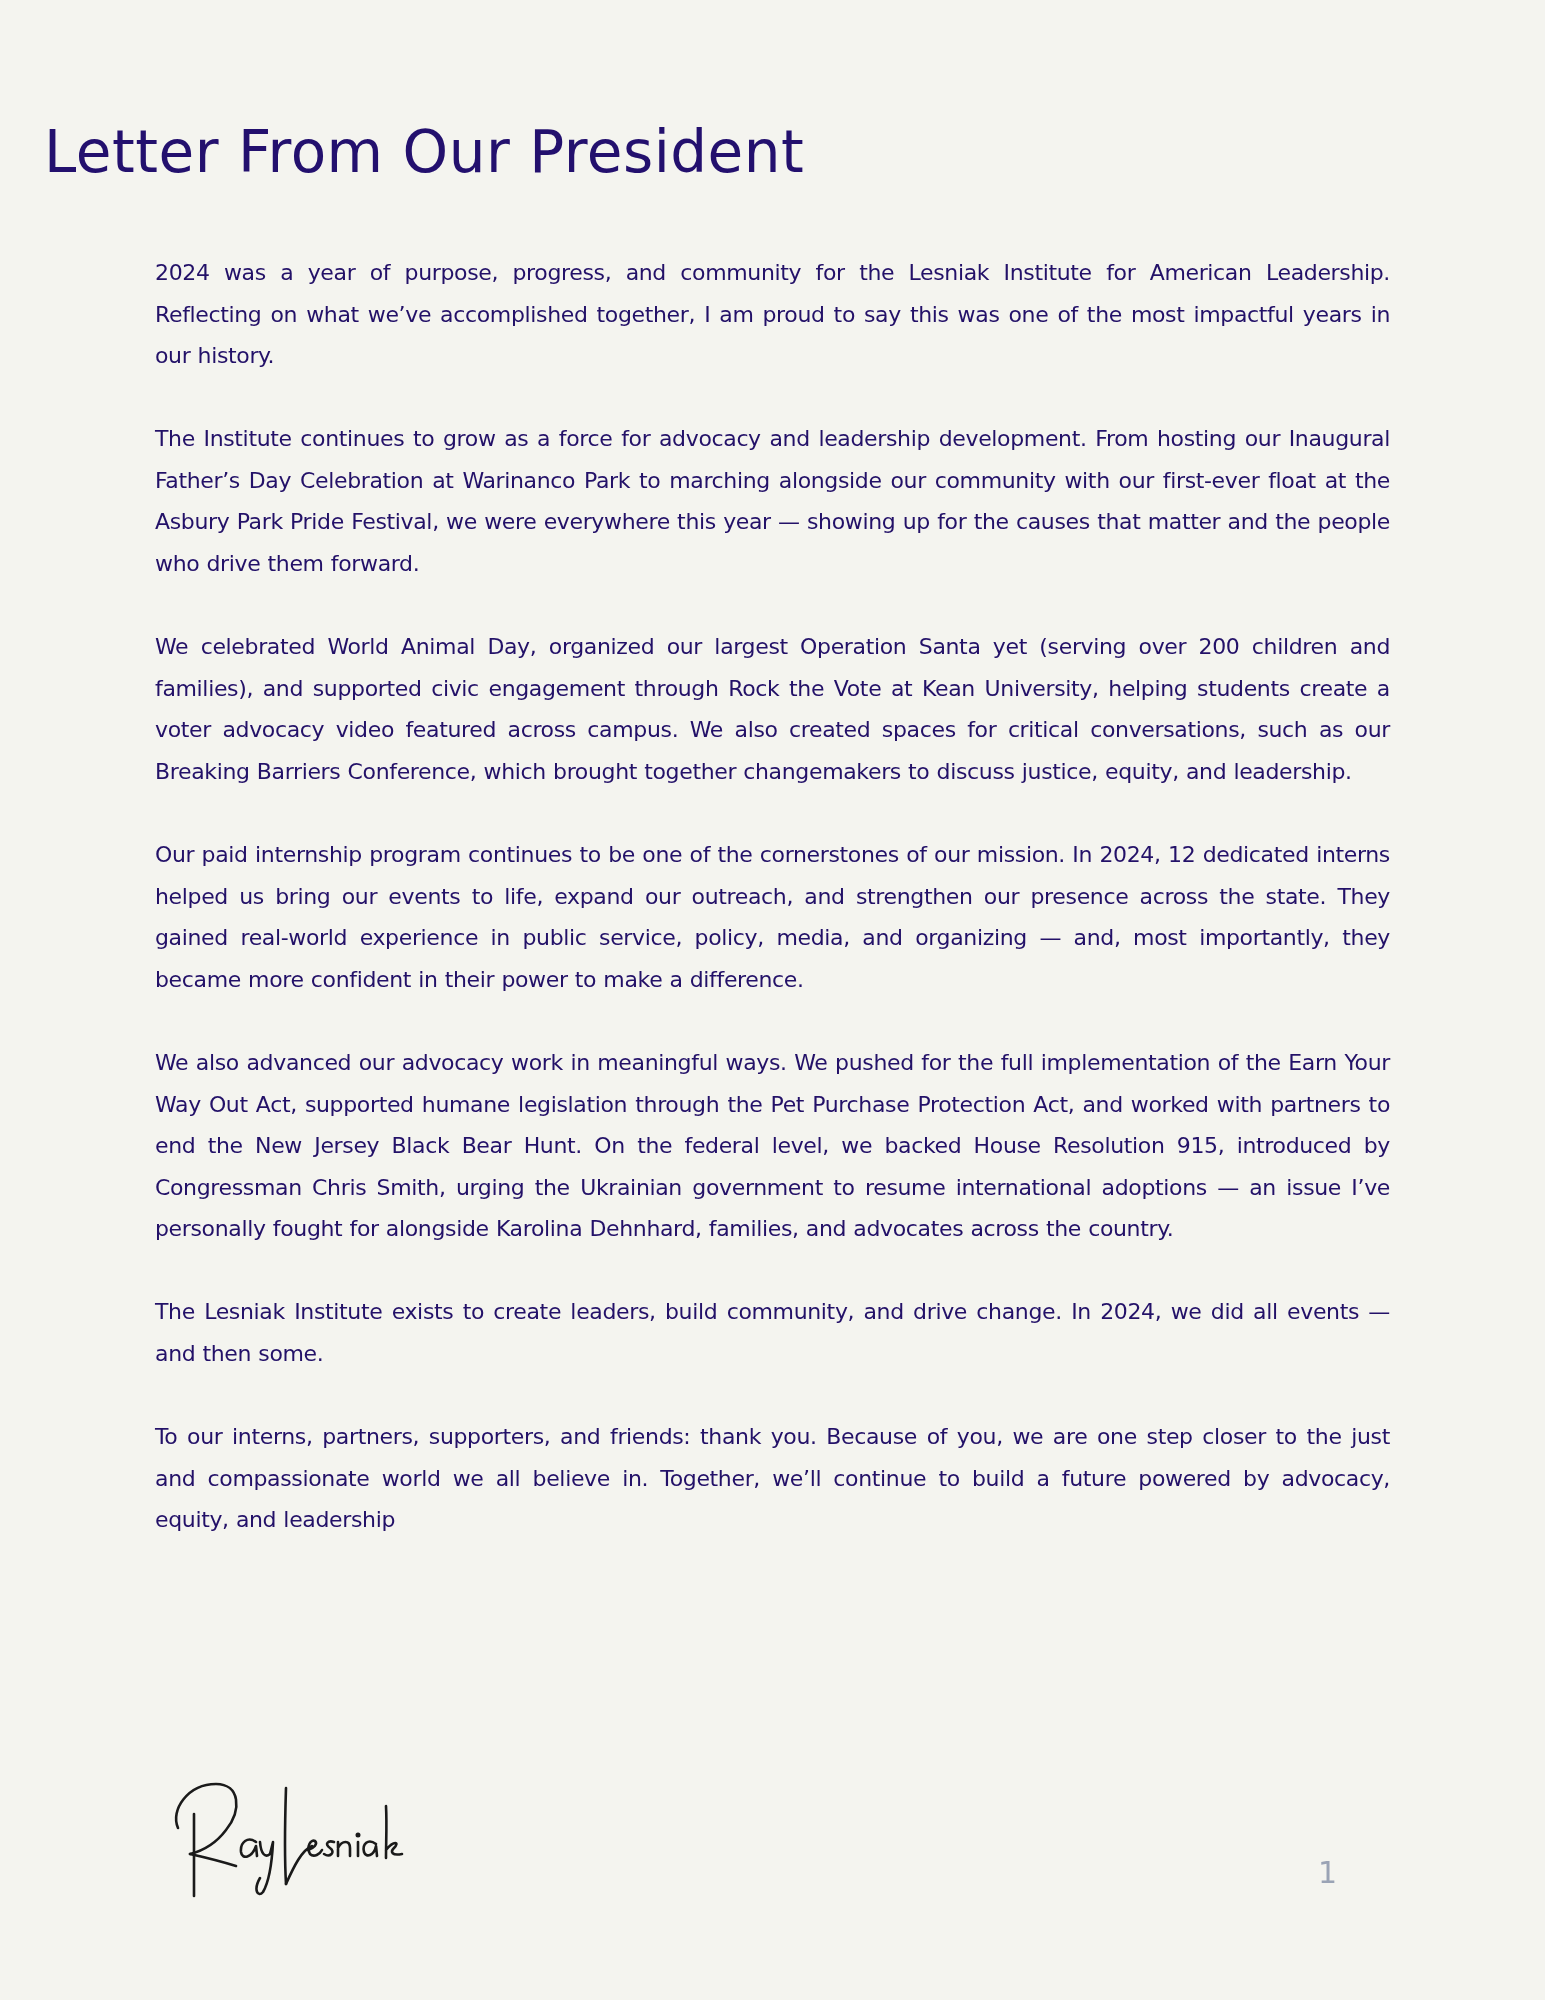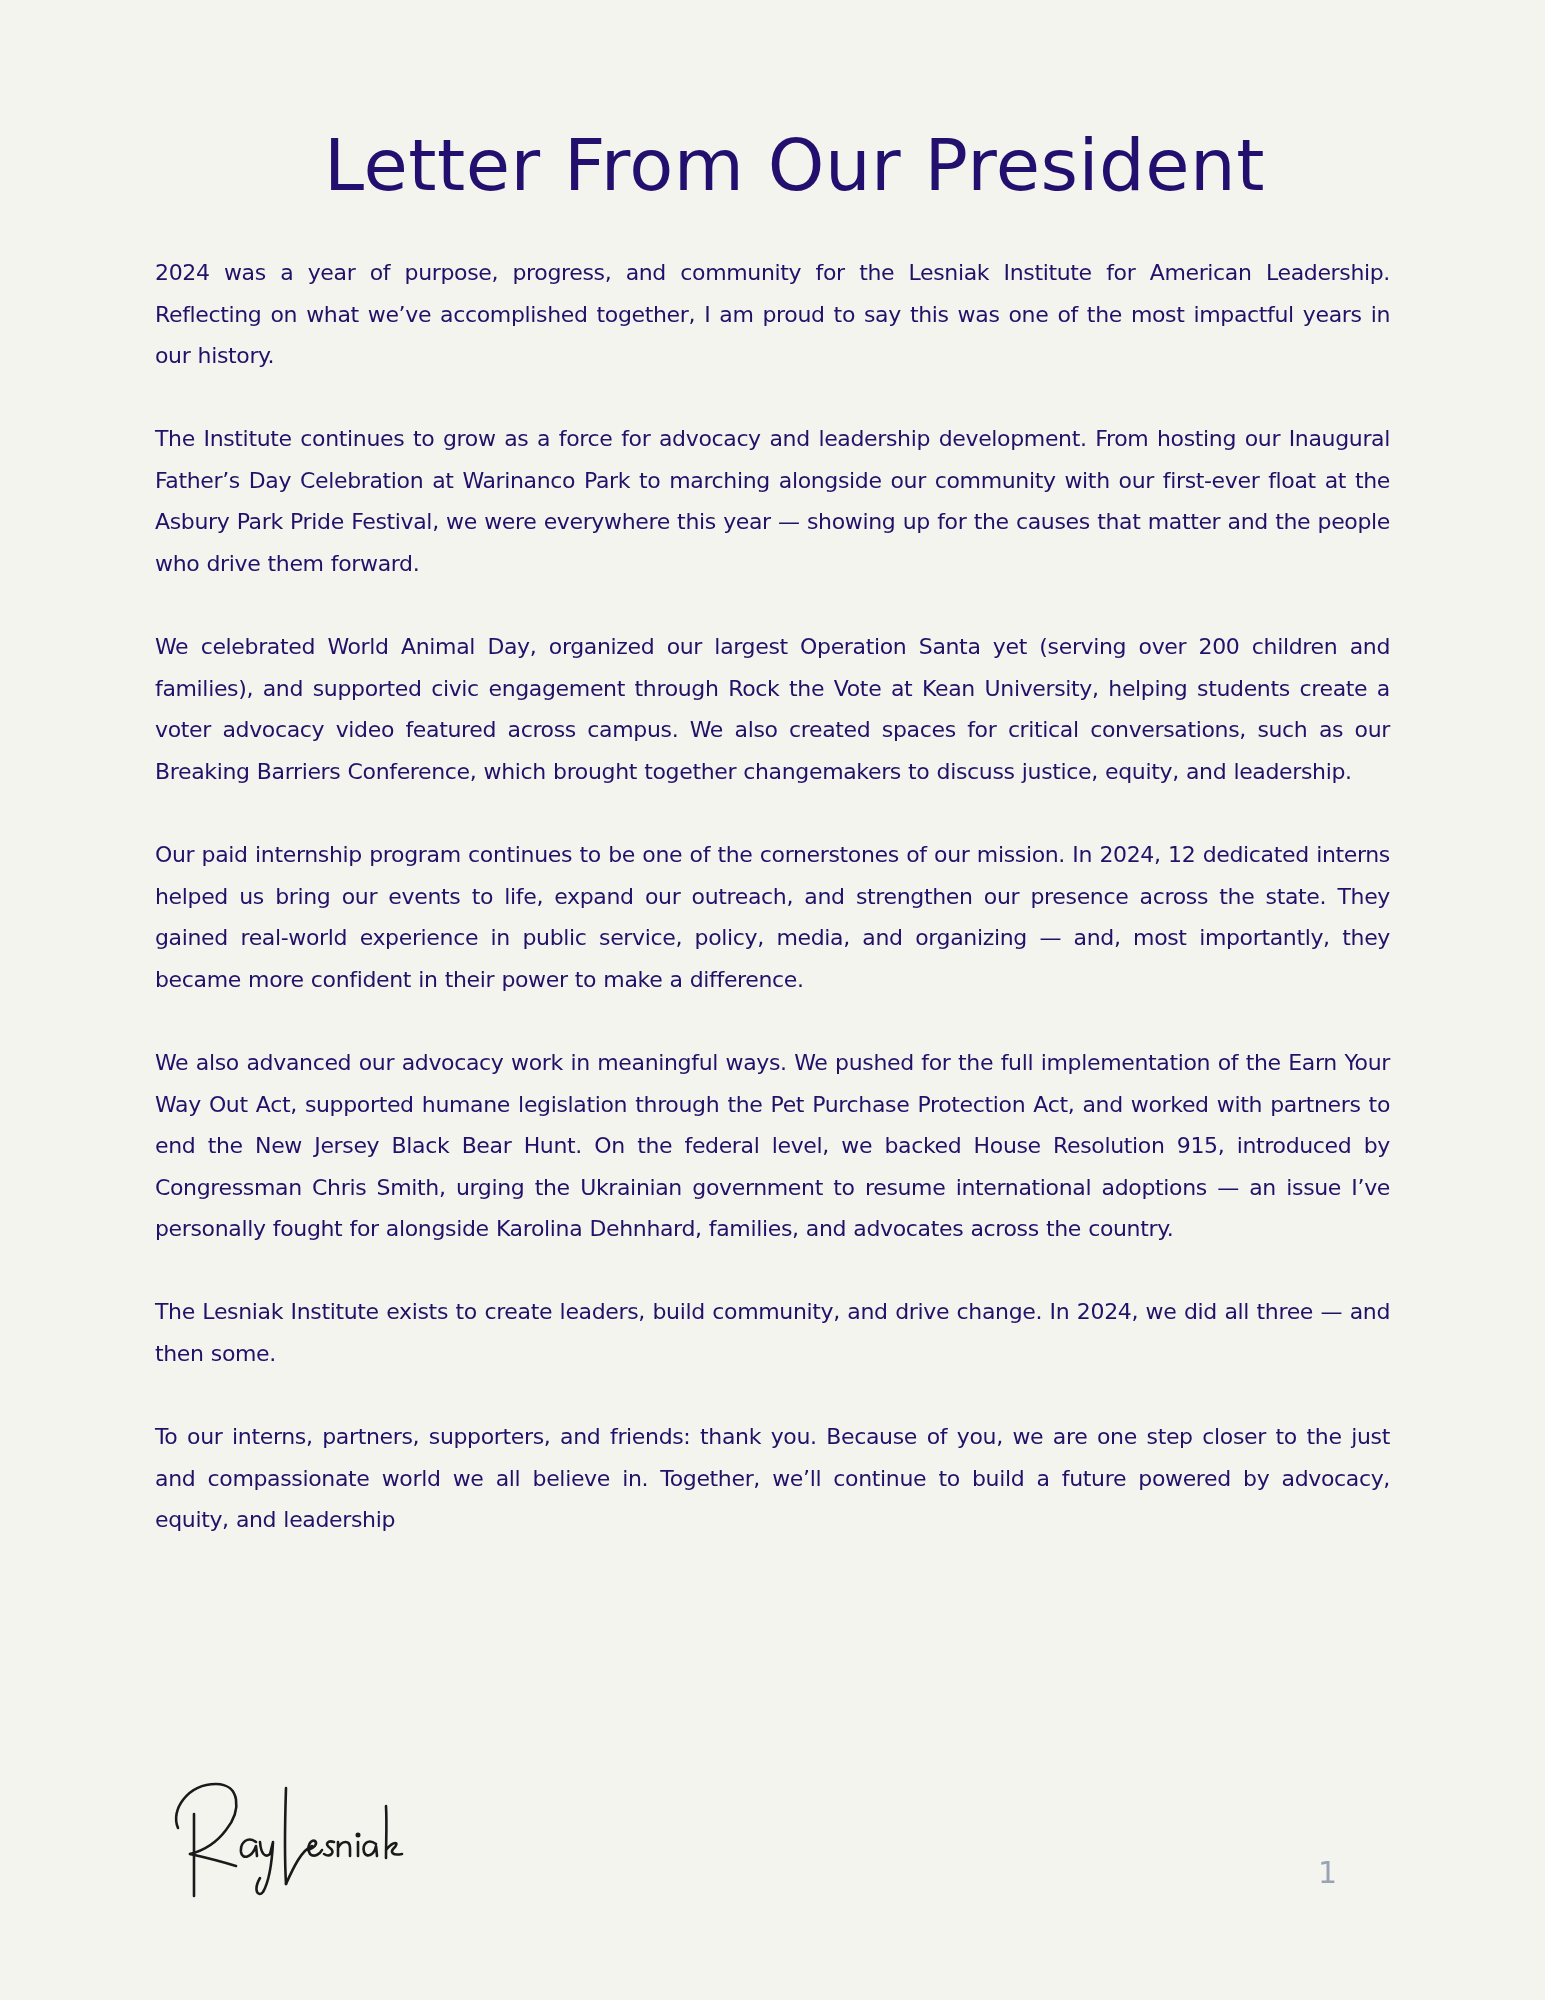--- a/index.html
+++ b/index.html
@@ -13,28 +13,27 @@
       position: relative;
       overflow: hidden;
       font-family: "DejaVu Sans", sans-serif;
       color: #1f1066;
     }
     .page-title {
       position: absolute;
       left: 0;
       right: 0;
       top: 102px;
-      text-align: center;
       font-family: "DejaVu Sans", sans-serif;
       font-weight: normal;
-      font-size: 72px;
+      font-size: 58px;
       line-height: 100px;
       letter-spacing: 0.5px;
       color: #23106e;
-      margin: 13px;
+      margin: 0;
       padding-left: 44px;
       box-sizing: border-box;
     }
     .letter-body {
       position: absolute;
       left: 155px;
       top: 252px;
       width: 1235px;
     }
     .letter-paragraph {
@@ -71,21 +70,21 @@
 <body>
 
 <h1 class="page-title">Letter From Our President</h1>
 
 <div class="letter-body">
   <p class="letter-paragraph">2024 was a year of purpose, progress, and community for the Lesniak Institute for American Leadership. Reflecting on what we’ve accomplished together, I am proud to say this was one of the most impactful years in our history.</p>
   <p class="letter-paragraph">The Institute continues to grow as a force for advocacy and leadership development. From hosting our Inaugural Father’s Day Celebration at Warinanco Park to marching alongside our community with our first-ever float at the Asbury Park Pride Festival, we were everywhere this year — showing up for the causes that matter and the people who drive them forward.</p>
   <p class="letter-paragraph">We celebrated World Animal Day, organized our largest Operation Santa yet (serving over 200 children and families), and supported civic engagement through Rock the Vote at Kean University, helping students create a voter advocacy video featured across campus. We also created spaces for critical conversations, such as our Breaking Barriers Conference, which brought together changemakers to discuss justice, equity, and leadership.</p>
   <p class="letter-paragraph">Our paid internship program continues to be one of the cornerstones of our mission. In 2024, 12 dedicated interns helped us bring our events to life, expand our outreach, and strengthen our presence across the state. They gained real-world experience in public service, policy, media, and organizing — and, most importantly, they became more confident in their power to make a difference.</p>
   <p class="letter-paragraph">We also advanced our advocacy work in meaningful ways. We pushed for the full implementation of the Earn Your Way Out Act, supported humane legislation through the Pet Purchase Protection Act, and worked with partners to end the New Jersey Black Bear Hunt. On the federal level, we backed House Resolution 915, introduced by Congressman Chris Smith, urging the Ukrainian government to resume international adoptions — an issue I’ve personally fought for alongside Karolina Dehnhard, families, and advocates across the country.</p>
-  <p class="letter-paragraph">The Lesniak Institute exists to create leaders, build community, and drive change. In 2024, we did all three — and then some.</p>
+  <p class="letter-paragraph">The Lesniak Institute exists to create leaders, build community, and drive change. In 2024, we did all events — and then some.</p>
   <p class="letter-paragraph">To our interns, partners, supporters, and friends: thank you. Because of you, we are one step closer to the just and compassionate world we all believe in. Together, we’ll continue to build a future powered by advocacy, equity, and leadership</p>
 </div>
 
 <div class="signature" title="Ray Lesniak">
   <svg width="280" height="130" viewBox="0 0 280 130" fill="none" stroke="#1a1a1a" stroke-width="2.6" stroke-linecap="round" stroke-linejoin="round">
 
     <path d="M10 58 C 2 40, 20 14, 48 14 C 72 14, 74 40, 58 60 C 46 76, 30 82, 22 84"></path>
 
     <path d="M26 44 L 26 126"></path>
 

